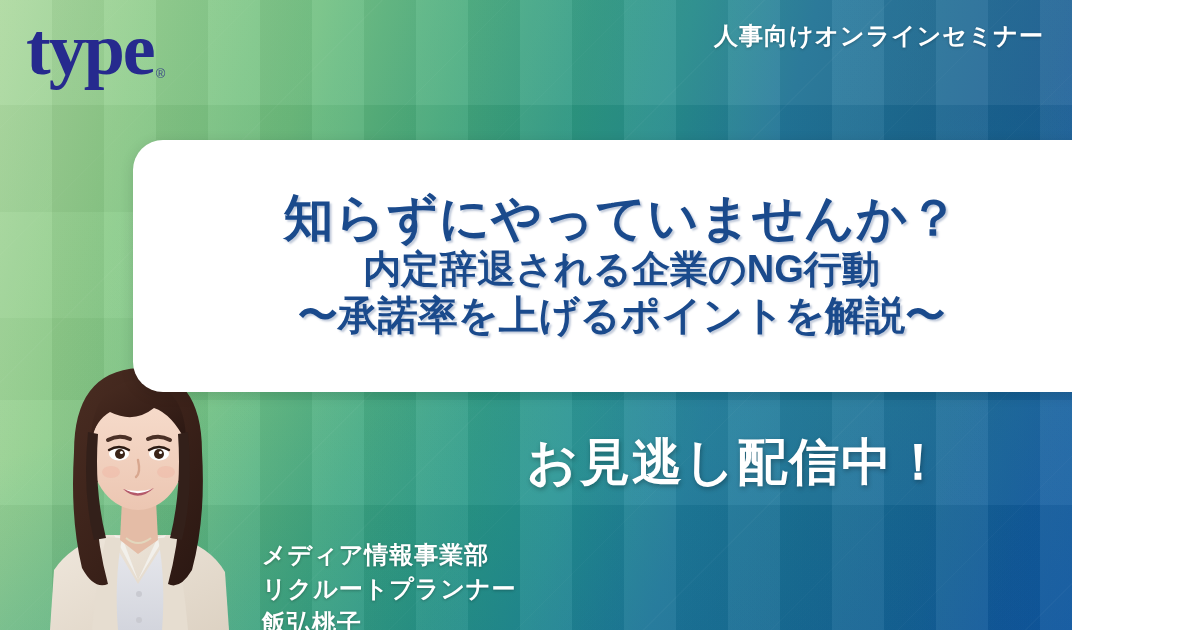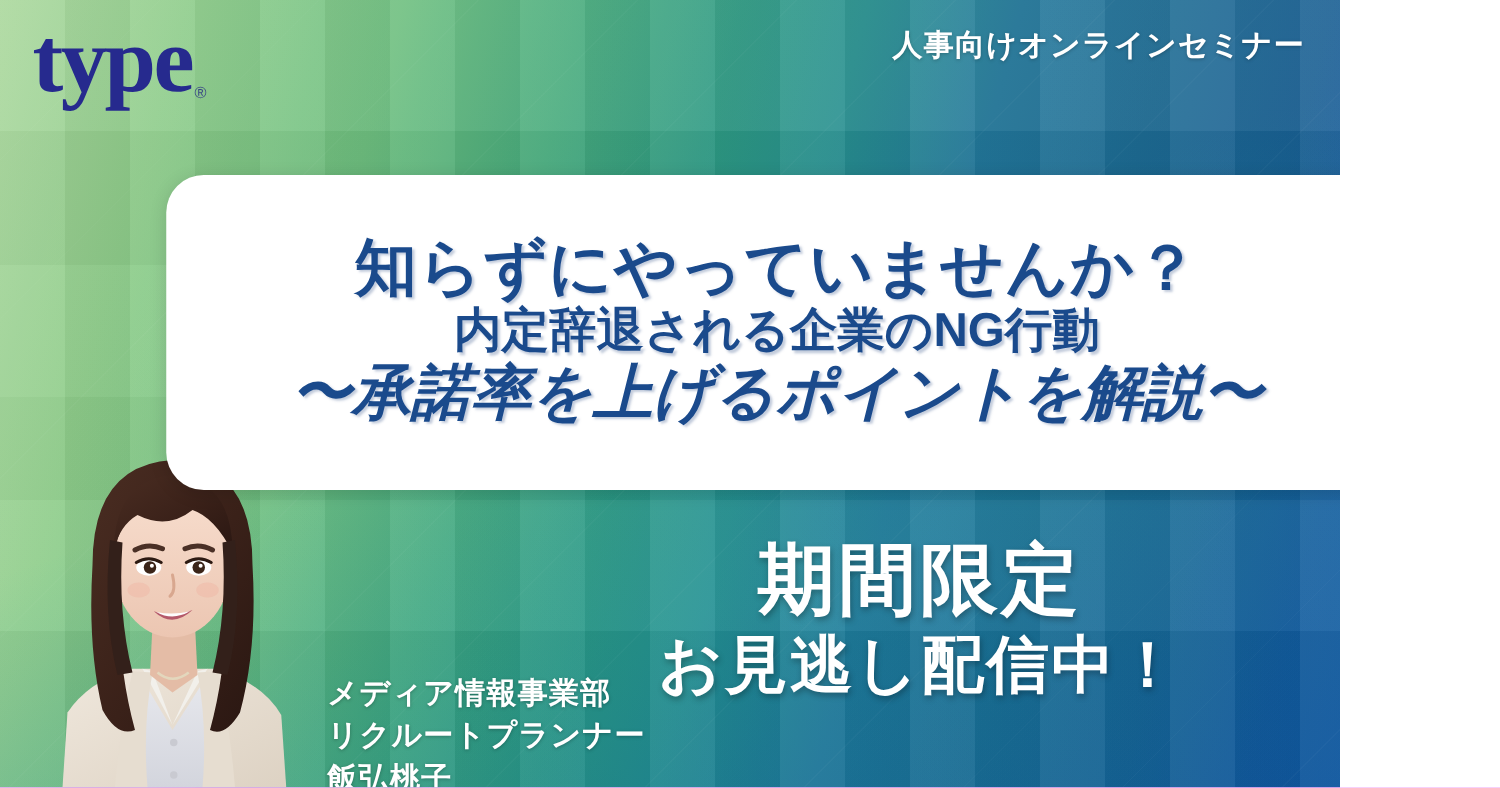--- a/index.html
+++ b/index.html
@@ -10,21 +10,21 @@
   }
   body {
     font-family: "Liberation Sans", "DejaVu Sans", sans-serif;
   }
 
   .banner {
     position: relative;
     width: 1072px;
     height: 630px;
     overflow: hidden;
-    background: #d946ef;
+    background: #ef4444;
   }
 
   
   .bg-base {
     position: absolute;
     inset: 0;
     background: linear-gradient(105deg,
         #abd89d 0%,
         #8fcd8b 12%,
         #6ebf7f 26%,
@@ -150,21 +150,21 @@
   }
   .title-line {
     color: #1a4a8c;
     font-weight: bold;
     white-space: nowrap;
     text-shadow: 2px 2px 2px rgba(120,140,175,0.45);
     line-height: 1.12;
   }
   .title-line.l1 { font-size: 50px; letter-spacing: 1px; }
   .title-line.l2 { font-size: 38px; letter-spacing: 0px; }
-  .title-line.l3 { font-size: 48px; letter-spacing: 0px; font-style: italic; }
+  .title-line.l3 { font-size: 40px; letter-spacing: 0px; }
 
   
   .promo {
     position: absolute;
     right: 36px;
     top: 430px;
     width: 600px;
     text-align: center;
     color: #ffffff;
     font-weight: bold;
@@ -285,21 +285,20 @@
 
   <div class="kicker">人事向けオンラインセミナー</div>
 
   <div class="title-card">
     <div class="title-line l1">知らずにやっていませんか？</div>
     <div class="title-line l2">内定辞退される企業のNG行動</div>
     <div class="title-line l3">〜承諾率を上げるポイントを解説〜</div>
   </div>
 
   <div class="promo">
-    <div class="promo-l1">期間限定</div>
     <div class="promo-l2">お見逃し配信中！</div>
   </div>
 
   <div class="speaker-caption">
     <div>メディア情報事業部</div>
     <div>リクルートプランナー</div>
     <div>飯弘桃子</div>
   </div>
 
 </div>

